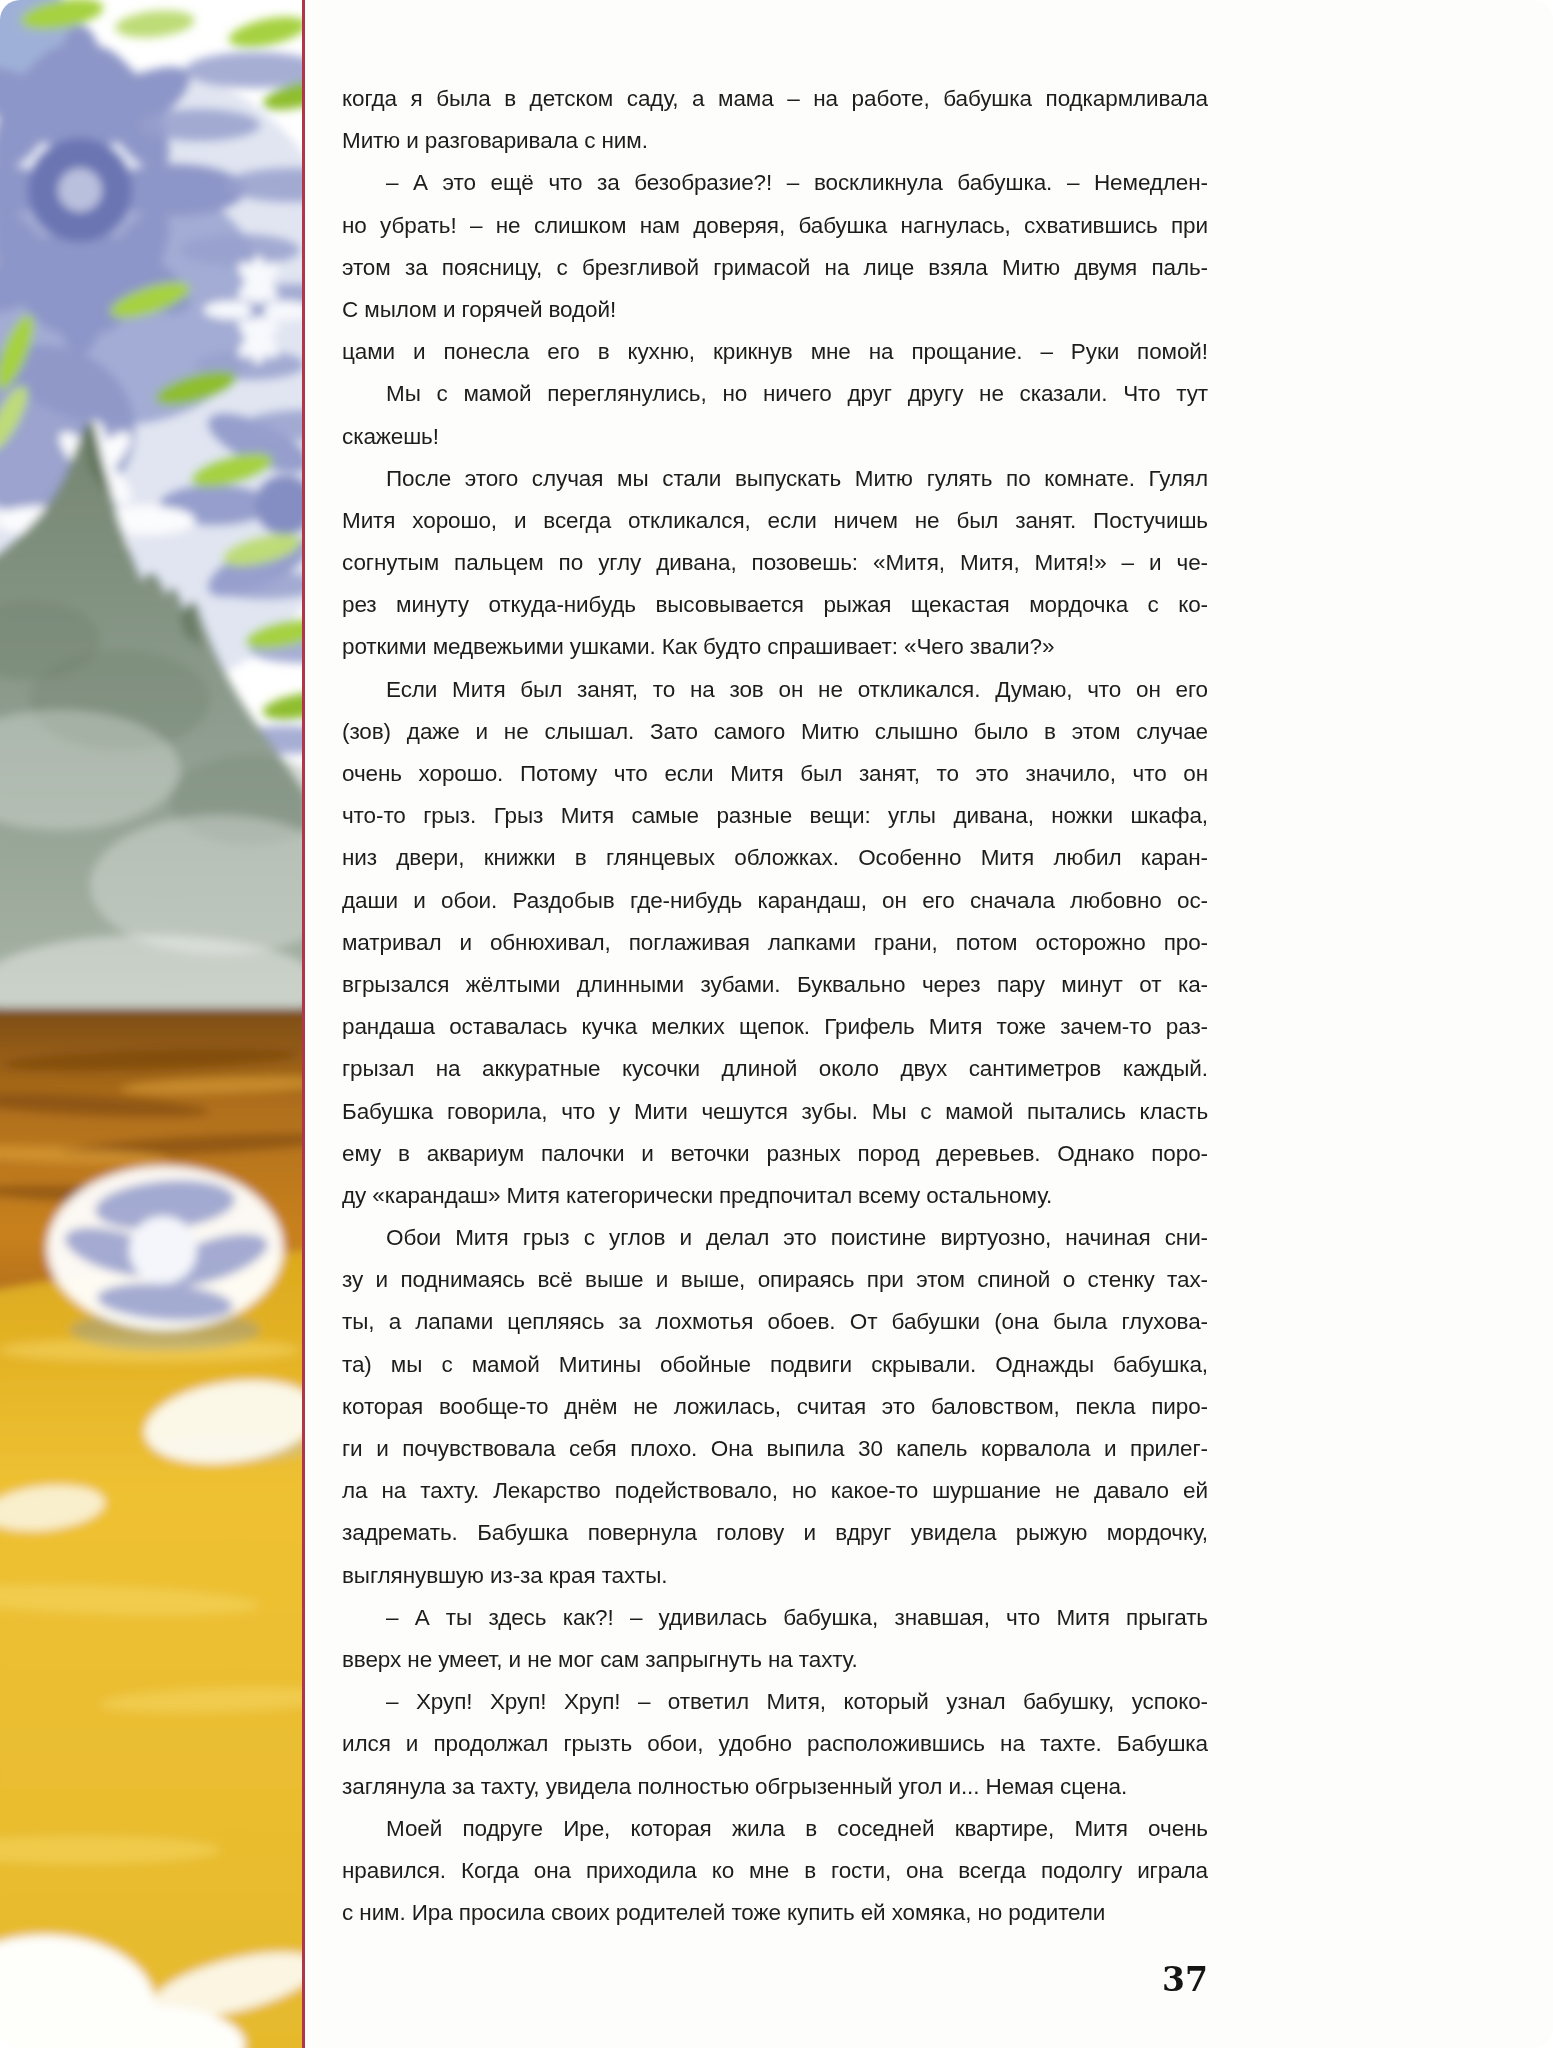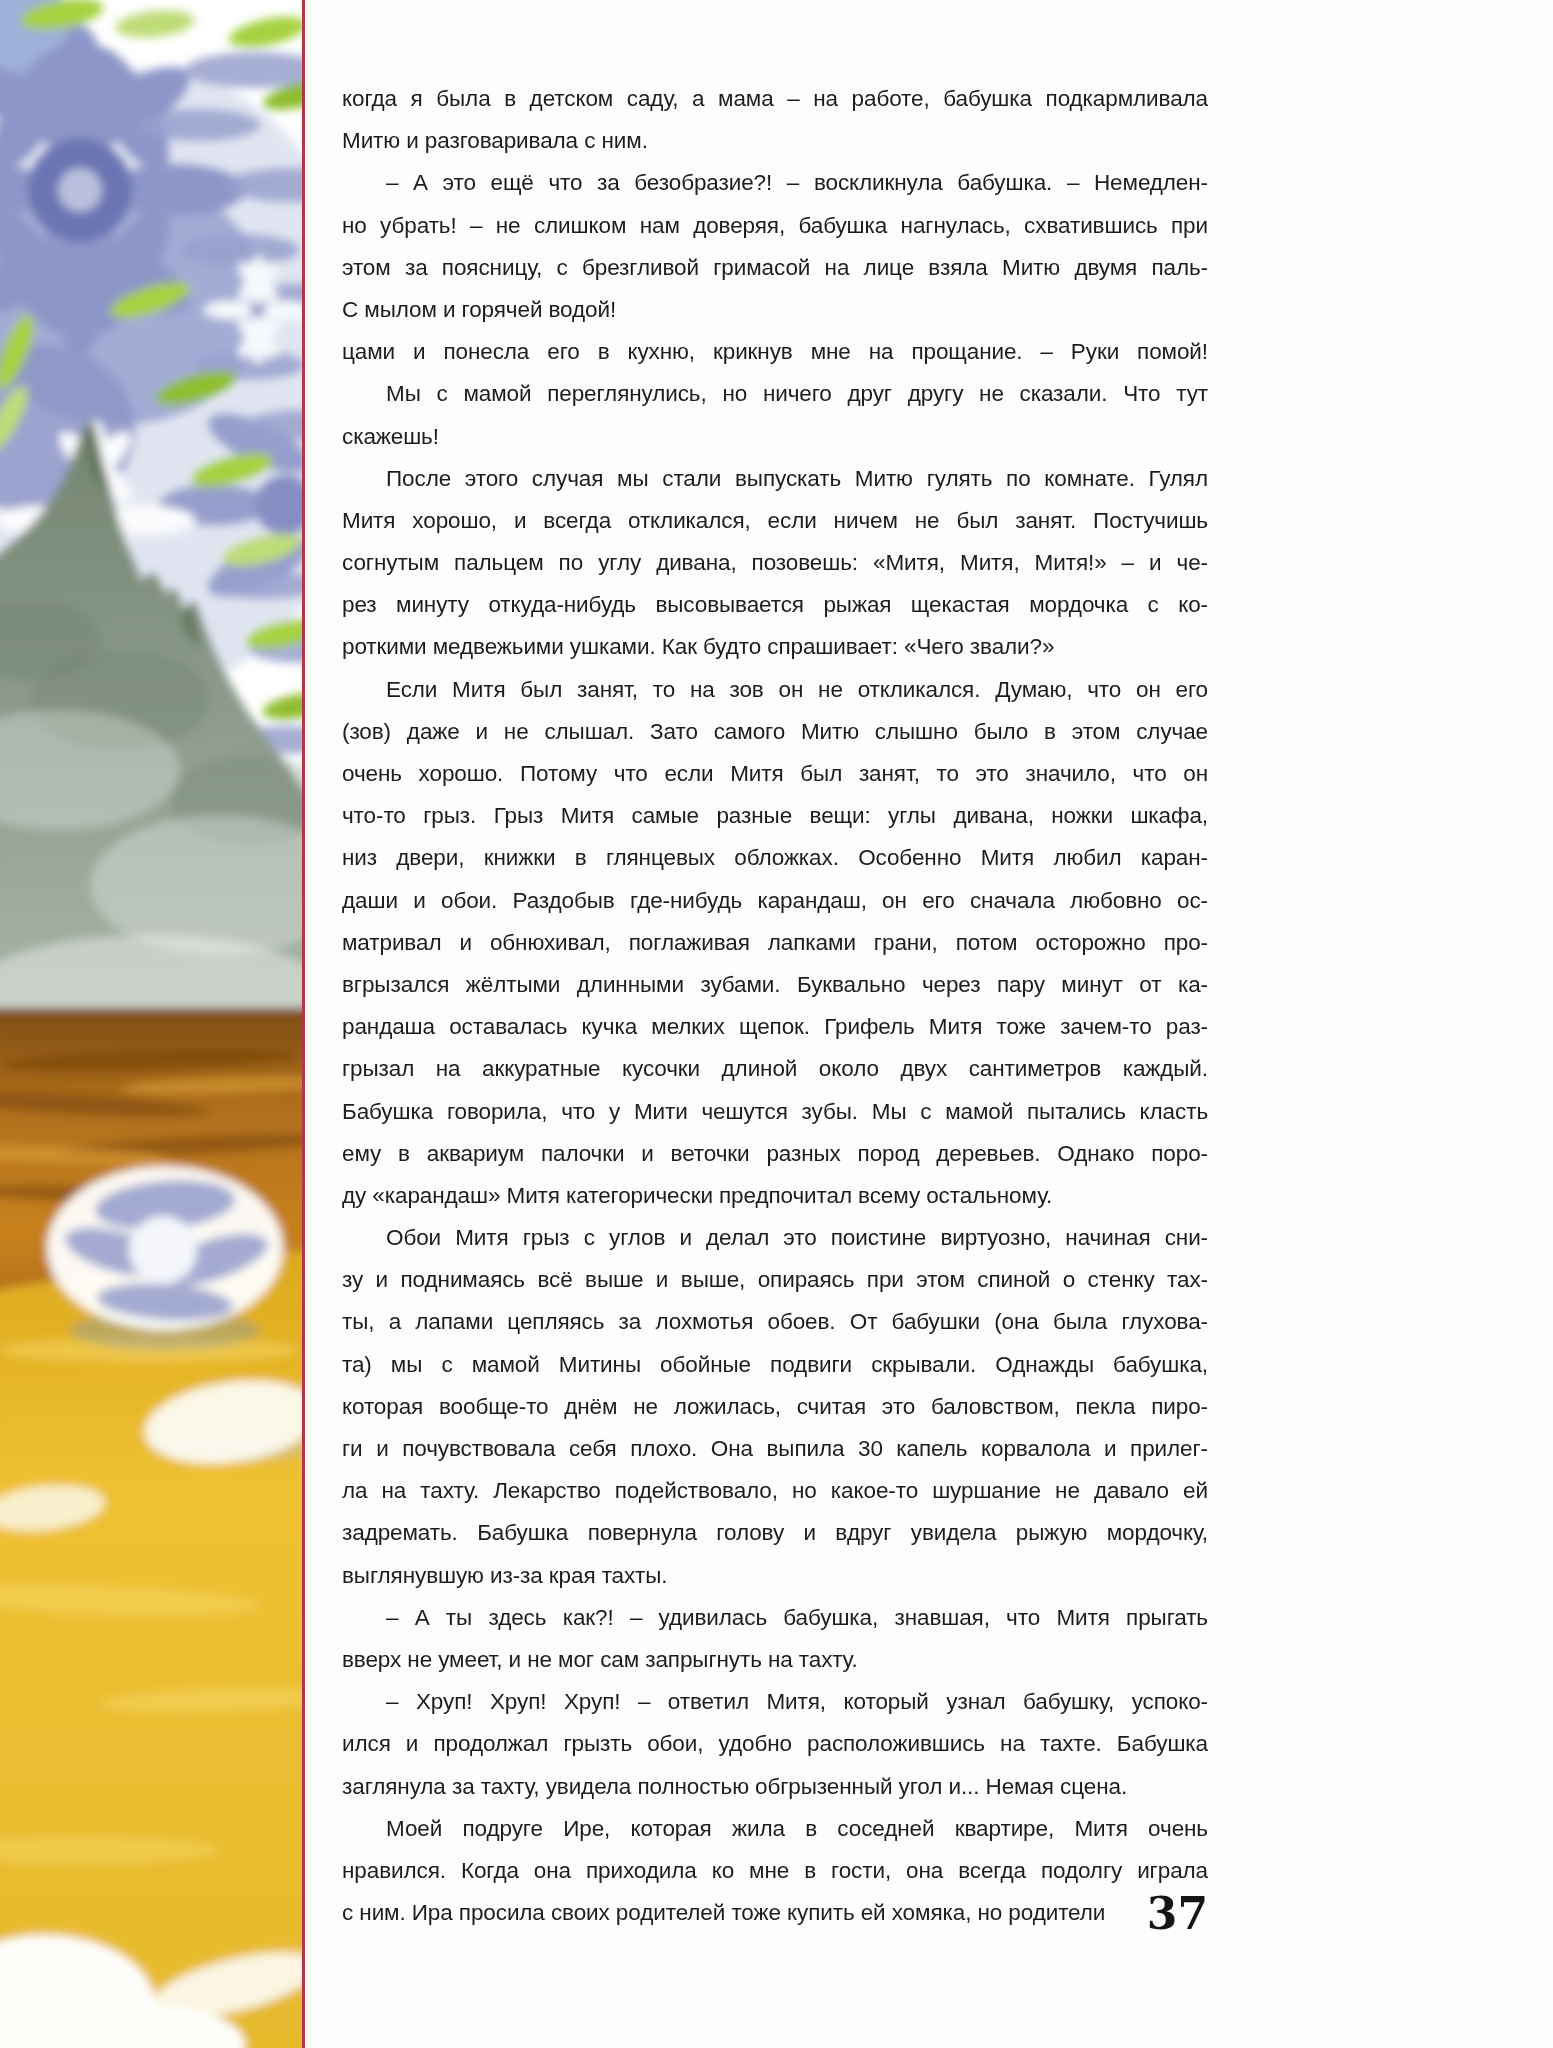--- a/index.html
+++ b/index.html
@@ -2,20 +2,21 @@
 <html><head>
 <meta charset="utf-8">
 <style>
   html,body{margin:0;padding:0;background:#ffffff;}
   .page{
     position:relative;
     width:1553px;height:2048px;
     background:#fdfdfc;
     overflow:hidden;
     font-family:"Liberation Sans",sans-serif;
+    border-radius:20px;
   }
   .art{
     position:absolute;left:0;top:0;width:305px;height:2048px;overflow:hidden;
   }
   .art svg{display:block;width:305px;height:2048px;}
   .red-rule{
     position:absolute;left:302px;top:0;width:3px;height:2048px;
     background:#b23648;
   }
   .text-col{
@@ -26,25 +27,25 @@
   }
   .line{
     height:42.2px;line-height:42.2px;
     text-align:justify;
     text-align-last:justify;
     overflow:visible;
   }
   .line.indent{text-indent:44px;}
   .line.end{text-align-last:left;}
   .page-number{
-    position:absolute;left:342px;top:1888px;width:866px;
+    position:absolute;left:342px;top:1960px;width:866px;
     text-align:right;
     font-family:"DejaVu Serif",serif;
     font-weight:700;
-    font-size:44px;
+    font-size:33px;
     color:#151515;
   }
 </style>
 </head>
 <body>
 
 <div class="page">
 
   <div class="art">
     <svg viewBox="0 0 305 2048" xmlns="http://www.w3.org/2000/svg">

